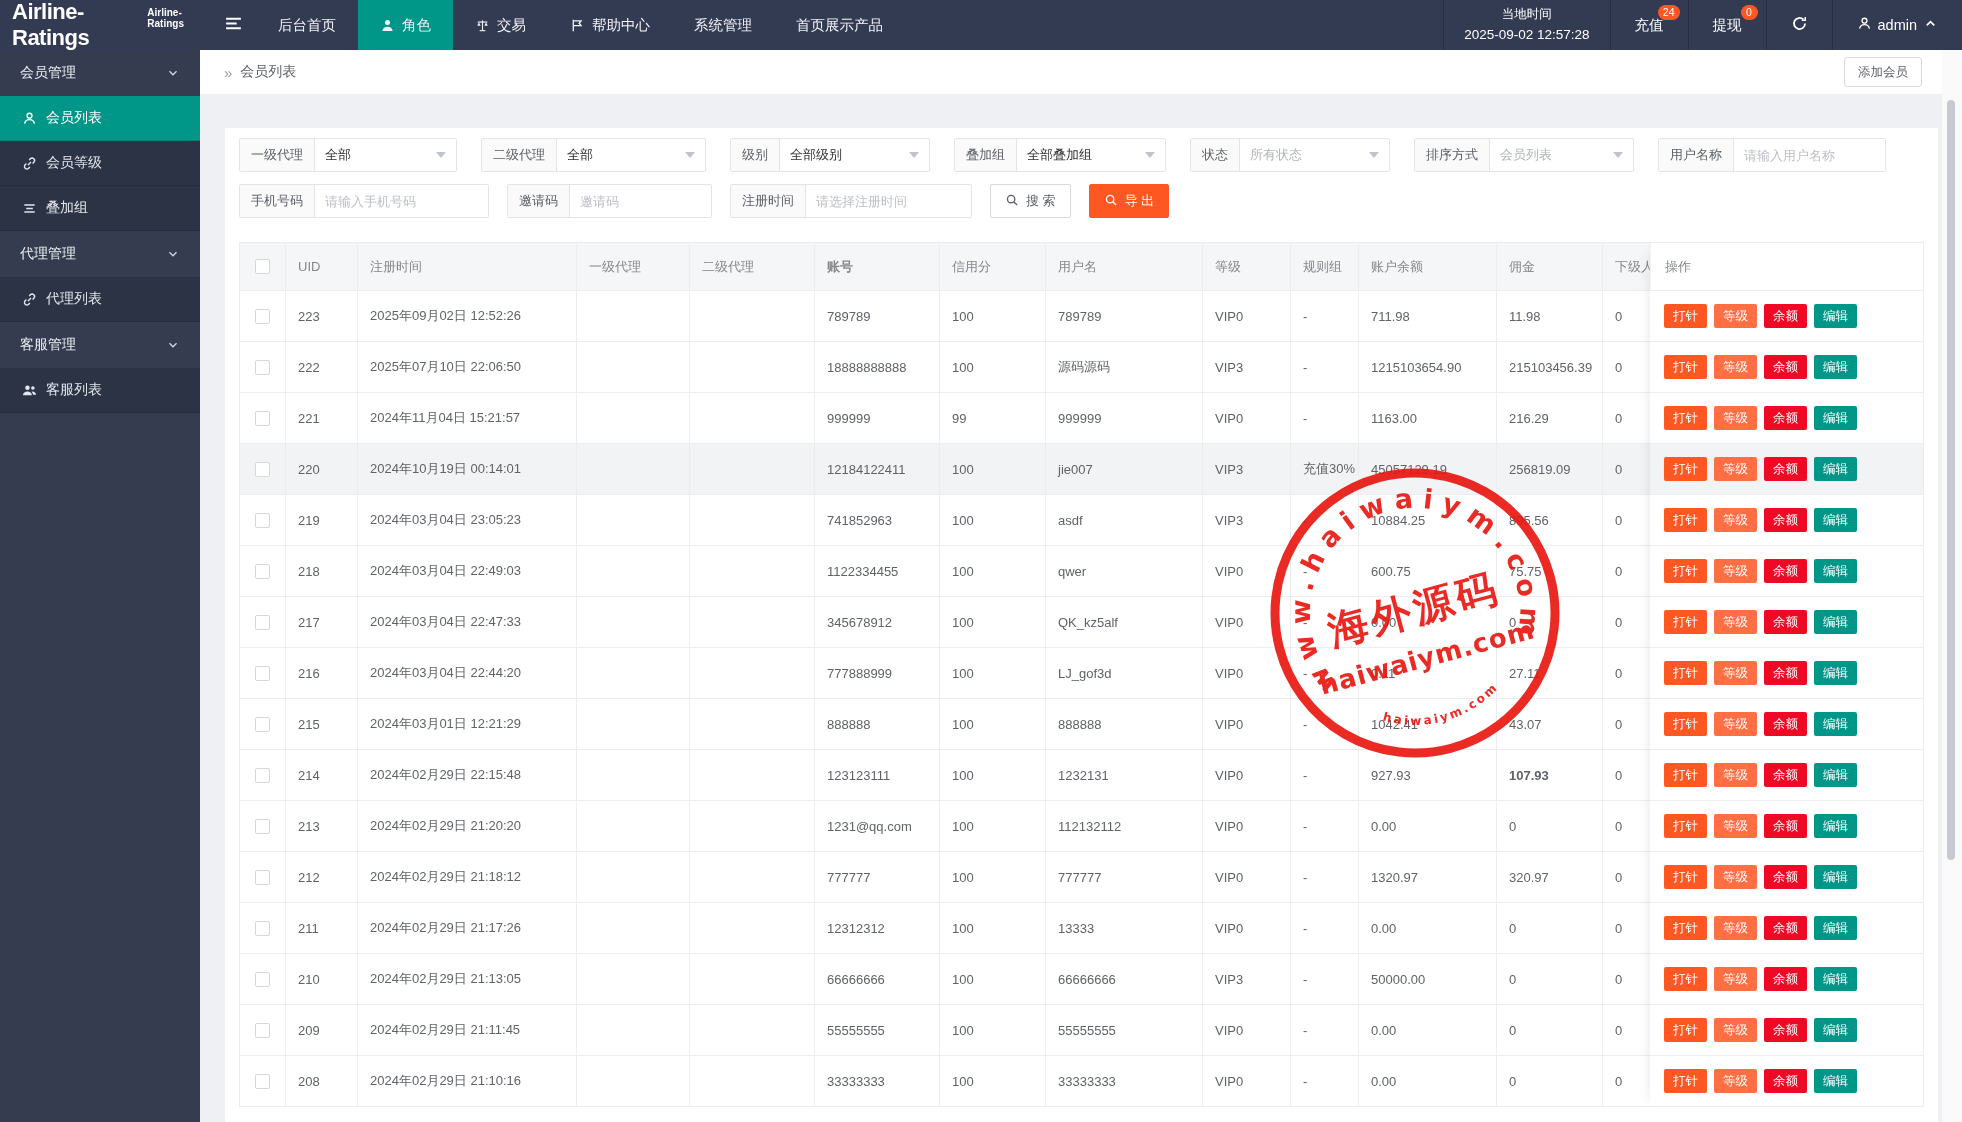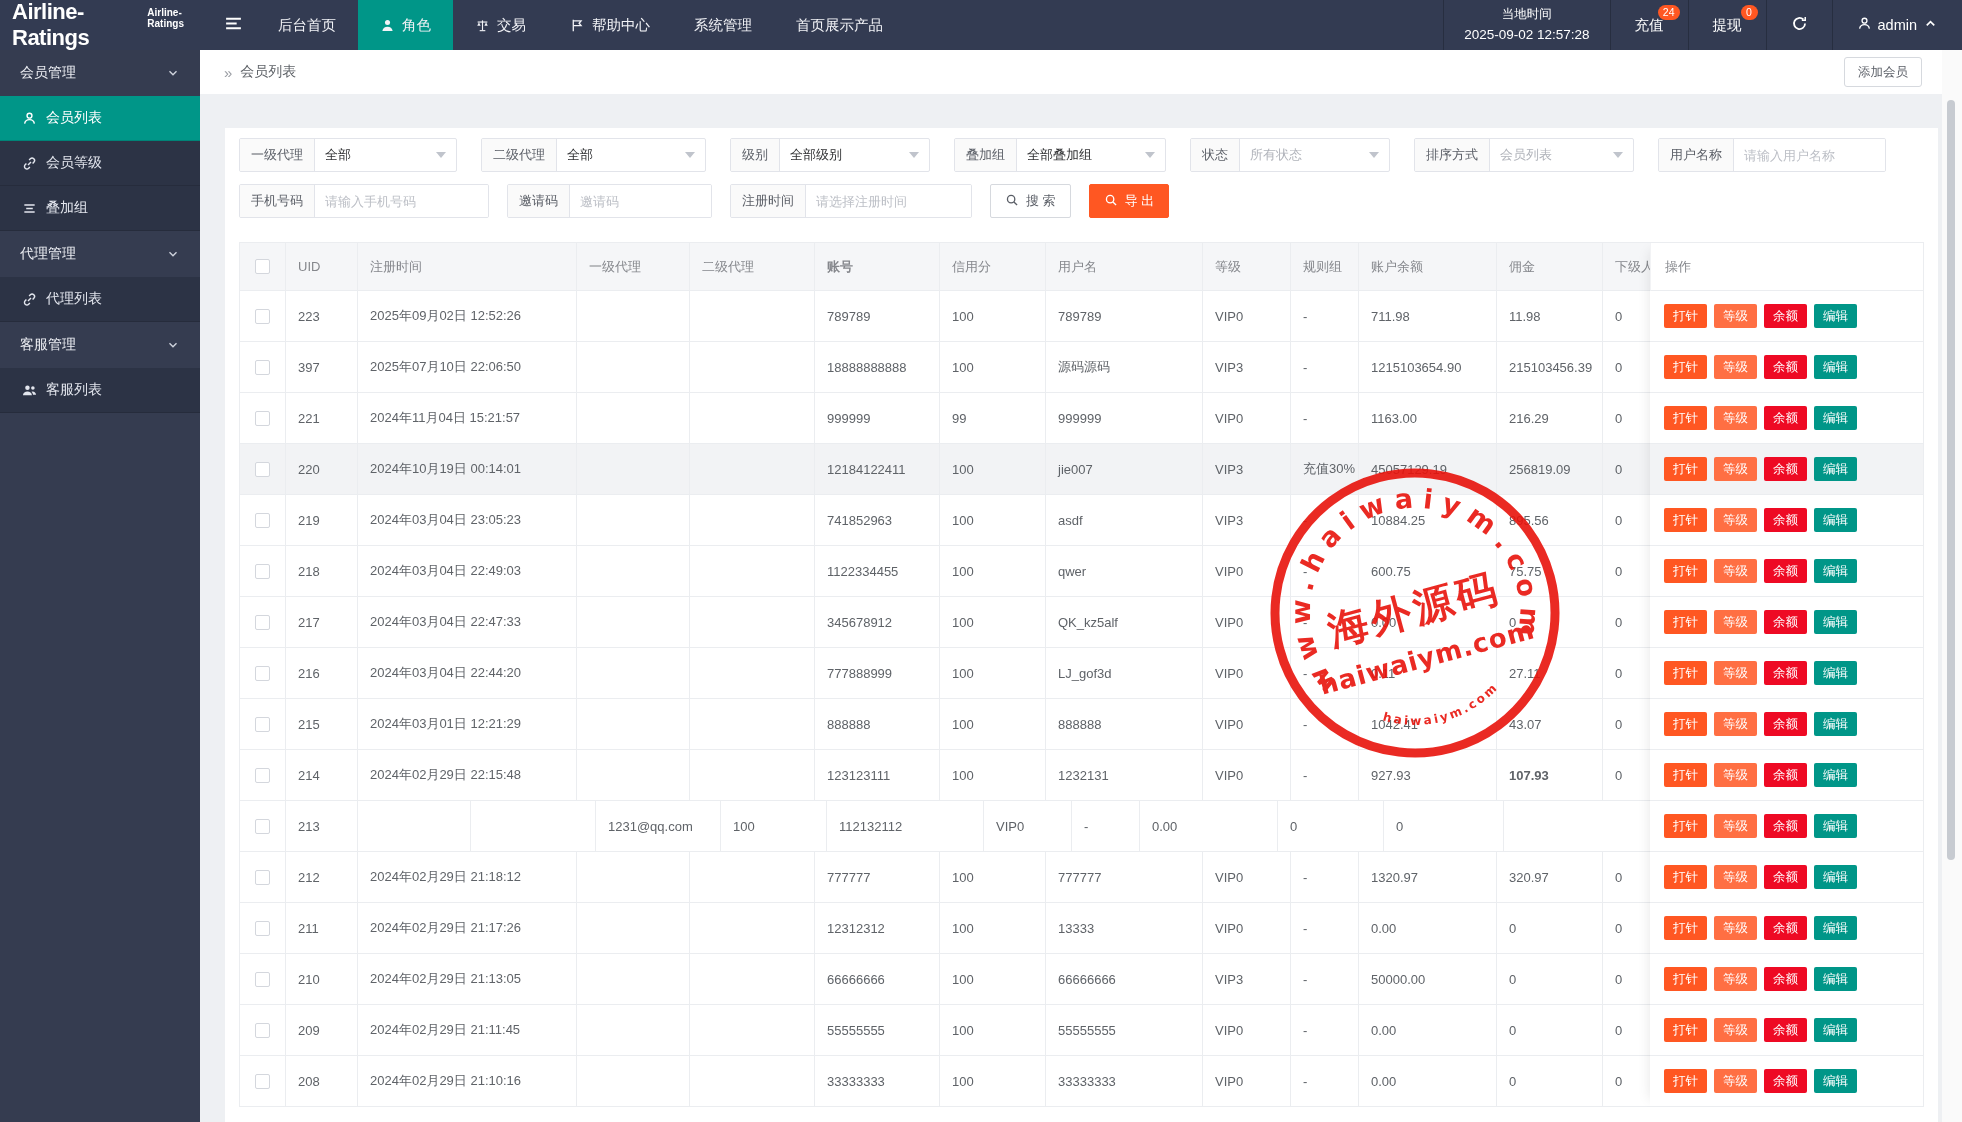--- a/index.html
+++ b/index.html
@@ -428,21 +428,21 @@
           <div class="t-cell" style="width: 68px;">-</div>
           <div class="t-cell" style="width: 138px;">711.98</div>
           <div class="t-cell" style="width: 106px;">11.98</div>
           <div class="t-cell" style="width: 120px;">0</div>
           <div class="t-cell fill"></div>
         </div>
         <div class="t-row">
           <div class="t-cell cb" style="width: 46px;">
             <input class="ckb" type="checkbox" style="">
           </div>
-          <div class="t-cell" style="width: 72px;">397</div>
+          <div class="t-cell" style="width: 72px;">222</div>
           <div class="t-cell" style="width: 219px;">2025年07月10日 22:06:50</div>
           <div class="t-cell" style="width: 113px;"></div>
           <div class="t-cell" style="width: 125px;"></div>
           <div class="t-cell" style="width: 125px;">18888888888</div>
           <div class="t-cell" style="width: 106px;">100</div>
           <div class="t-cell" style="width: 157px;">源码源码</div>
           <div class="t-cell" style="width: 88px;">VIP3</div>
           <div class="t-cell" style="width: 68px;">-</div>
           <div class="t-cell" style="width: 138px;">1215103654.90</div>
           <div class="t-cell" style="width: 106px;">215103456.39</div>
@@ -591,20 +591,21 @@
           <div class="t-cell" style="width: 138px;">927.93</div>
           <div class="t-cell" style="width: 106px; font-weight: bold;">107.93</div>
           <div class="t-cell" style="width: 120px;">0</div>
           <div class="t-cell fill"></div>
         </div>
         <div class="t-row">
           <div class="t-cell cb" style="width: 46px;">
             <input class="ckb" type="checkbox" style="">
           </div>
           <div class="t-cell" style="width: 72px;">213</div>
+          <div class="t-cell" style="width: 219px;">2024年02月29日 21:20:20</div>
           <div class="t-cell" style="width: 113px;"></div>
           <div class="t-cell" style="width: 125px;"></div>
           <div class="t-cell" style="width: 125px;">1231@qq.com</div>
           <div class="t-cell" style="width: 106px;">100</div>
           <div class="t-cell" style="width: 157px;">112132112</div>
           <div class="t-cell" style="width: 88px;">VIP0</div>
           <div class="t-cell" style="width: 68px;">-</div>
           <div class="t-cell" style="width: 138px;">0.00</div>
           <div class="t-cell" style="width: 106px;">0</div>
           <div class="t-cell" style="width: 120px;">0</div>

